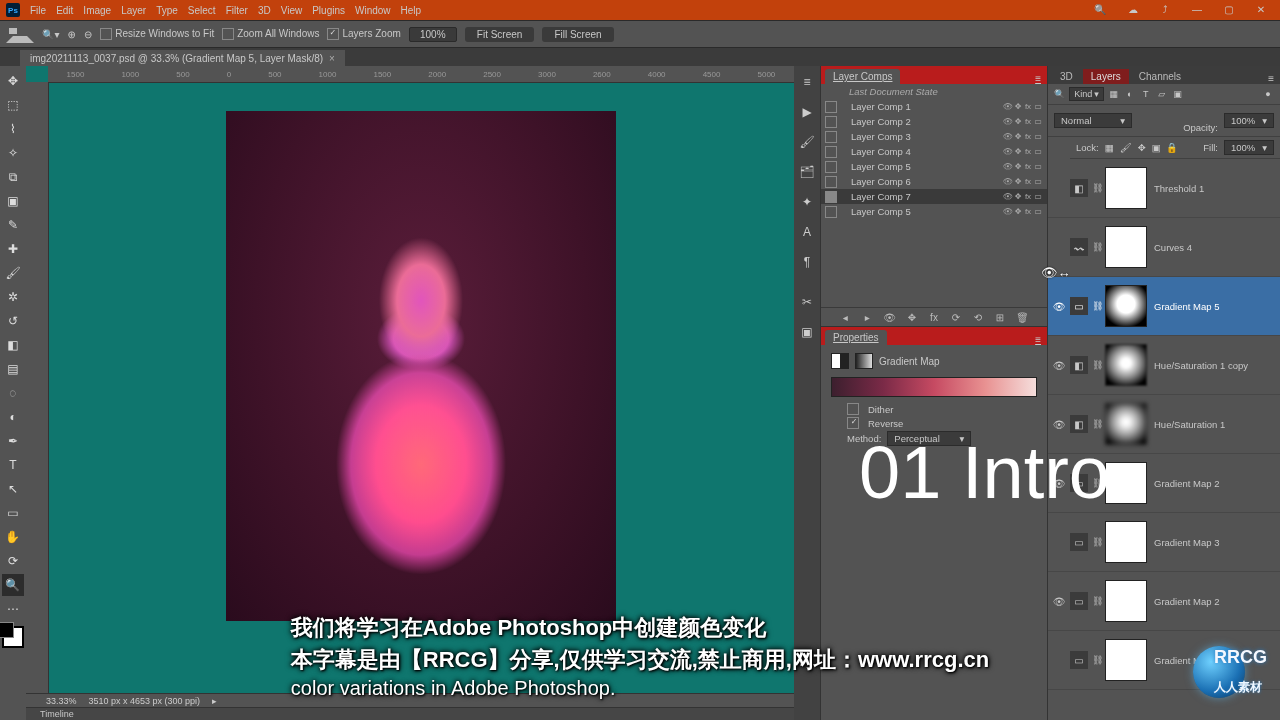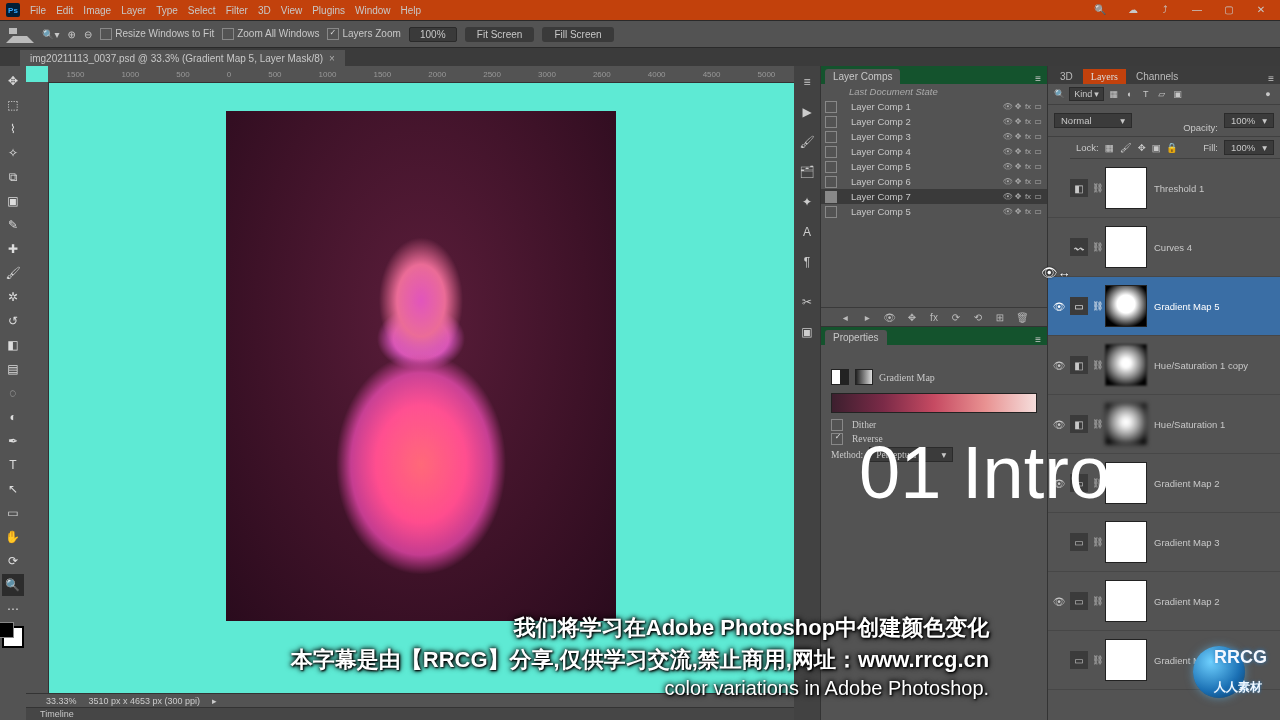--- a/index.html
+++ b/index.html
@@ -107,21 +107,21 @@
     width: 22px; height: 22px;
     display:flex; align-items:center; justify-content:center;
     font-size: 12px;
     color:#ddd;
   }
   .tool.sel { background:#2c2c2c; }
 
   .canvas-area {
     position: relative;
     flex: 1;
-    background: #5eead4;
+    background: #0f766e;
   }
   .ruler-h { position:absolute; left:22px; right:0; top:0; height:16px; background:#535353; border-bottom:1px solid #333; font-size:8px; color:#999; display:flex; justify-content:space-around; align-items:center; overflow:hidden;}
   .ruler-v { position:absolute; left:0; top:16px; bottom:22px; width:22px; background:#535353; border-right:1px solid #333;}
   .canvas {
     position:absolute;
     left: 200px; top: 45px;
     width: 390px; height: 510px;
     background: radial-gradient(ellipse at 50% 40%, #5a1d3a 0%, #3e1228 60%, #2a0b1d 100%);
     overflow:hidden;
   }
@@ -153,49 +153,49 @@
     display:flex; flex-direction:column; align-items:center; padding-top:6px; gap:10px;
   }
   .panel-strip .ic { width:20px; height:20px; display:flex; align-items:center; justify-content:center; font-size:12px; color:#ccc;}
 
   
   .mid-panels {
     width: 226px; background:#535353;
     display:flex; flex-direction:column;
     border-left:1px solid #333; border-right:1px solid #333;
   }
-  .panel-tabbar { height:18px; background:#14532d; display:flex; align-items:flex-end; padding-left:4px;}
+  .panel-tabbar { height:18px; background:#b91c1c; display:flex; align-items:flex-end; padding-left:4px;text-decoration:underline;}
   .panel-tabbar .ptab { background:#535353; padding:2px 8px; font-size:10px; border-top-left-radius:3px; border-top-right-radius:3px;}
   .lc-row { display:flex; align-items:center; height:15px; padding:0 4px; font-size:9.5px; }
   .lc-row .nm { flex:1; padding-left:14px;}
   .lc-row.doc .nm { font-style:italic; color:#aaa; padding-left:14px;}
   .lc-row .ic2 { min-width:10px; text-align:center; color:#aaa; font-size:8px;}
   .lc-row.sel { background:#3a3a3a;}
   .lc-row .marker { width:10px; height:10px; border:1px solid #888; }
   .lc-row.sel .marker { background:#888;}
   .lc-footer { height:18px; border-top:1px solid #3a3a3a; display:flex; align-items:center; justify-content:center; gap:10px; font-size:10px; color:#bbb; margin-top:auto;}
   .lc-footer span{min-width:12px; text-align:center;}
 
   .properties { border-top:1px solid #333; }
-  .prop-body { padding:24px 10px; font-size:10px;font-family:Liberation Serif, serif;}
+  .prop-body { padding:8px 10px; font-size:10px;}
   .gm-label { display:flex; align-items:center; gap:6px; margin-bottom:8px;}
   .gm-sw { width:16px; height:14px; background:linear-gradient(to right,#222,#ddd); border:1px solid #222;}
   .gm-sw2 { width:16px; height:14px; background:#222; border:1px solid #222; display:flex;}
   .gm-sw2::before{content:""; width:50%; background:#fff;}
   .grad-bar { height:18px; background:linear-gradient(to right,#3c1f2e,#7a2a47,#c64a62,#e89191,#f5dedc); border:1px solid #222; margin-bottom:6px;}
-  .prop-row { display:flex; align-items:center; gap:6px; font-size:9.5px; margin:2px 0;text-align:center;}
+  .prop-row { display:flex; align-items:center; gap:6px; font-size:9.5px; margin:2px 16px;text-align:center;}
   .sel-field { background:#3b3b3b; border:1px solid #2b2b2b; padding:1px 6px; min-width:70px; display:flex; justify-content:space-between; align-items:center;}
 
   
   .right-panels {
     width: 232px; background:#535353; display:flex; flex-direction:column;
   }
   .right-tabs { height:18px; background:#3c3c3c; display:flex; align-items:flex-end; gap:2px; padding-left:4px;}
   .right-tabs .t { padding:2px 8px; font-size:10px; color:#bbb;}
-  .right-tabs .t.act { background:#c2410c; color:#ddd;font-family:Liberation Serif, serif;}
+  .right-tabs .t.act { background:#7f1d1d; color:#ddd;}
   .lyr-opts { display:flex; align-items:center; gap:4px; padding:3px 6px; font-size:9px; border-bottom:1px solid #404040;}
   .lyr-opts .dd { background:#3b3b3b; padding:1px 4px; display:flex; align-items:center; gap:2px; border:1px solid #2b2b2b;}
   .lyr-opts .ico { width:12px; display:flex; justify-content:center;}
   .lyr-blend { display:flex; align-items:center; gap:6px; padding:3px 6px; font-size:9.5px; border-bottom:1px solid #404040;}
   .lyr-lock { display:flex; align-items:center; gap:6px; padding:3px 6px; font-size:9.5px; border-bottom:1px solid #404040;margin-left:22px;}
   .layer-list { flex:1; overflow:hidden;}
   .layer {
     display:flex; align-items:center; gap:4px;
     height:58px; padding:0 4px; border-bottom:1px solid #474747;
   }
@@ -213,21 +213,21 @@
   .overlay-title {
     position:absolute;
     right: 170px; top: 430px;
     font-size: 74px; font-weight:300; color:#fff;
     z-index: 40;
   }
   .subs {
     position:absolute;
     left:50%; transform:translateX(-50%);
     bottom: 18px;
-    text-align:right;
+    text-align:left;
     z-index:50;
     font-family: "Microsoft YaHei", sans-serif;
   }
   .subs .line {
     font-size: 22px;
     color:#fff;
     font-weight:600;
     text-shadow: 0 0 4px #000, 0 0 6px #000, 1px 1px 2px #000;
     margin: 2px 0;
     white-space: nowrap;

